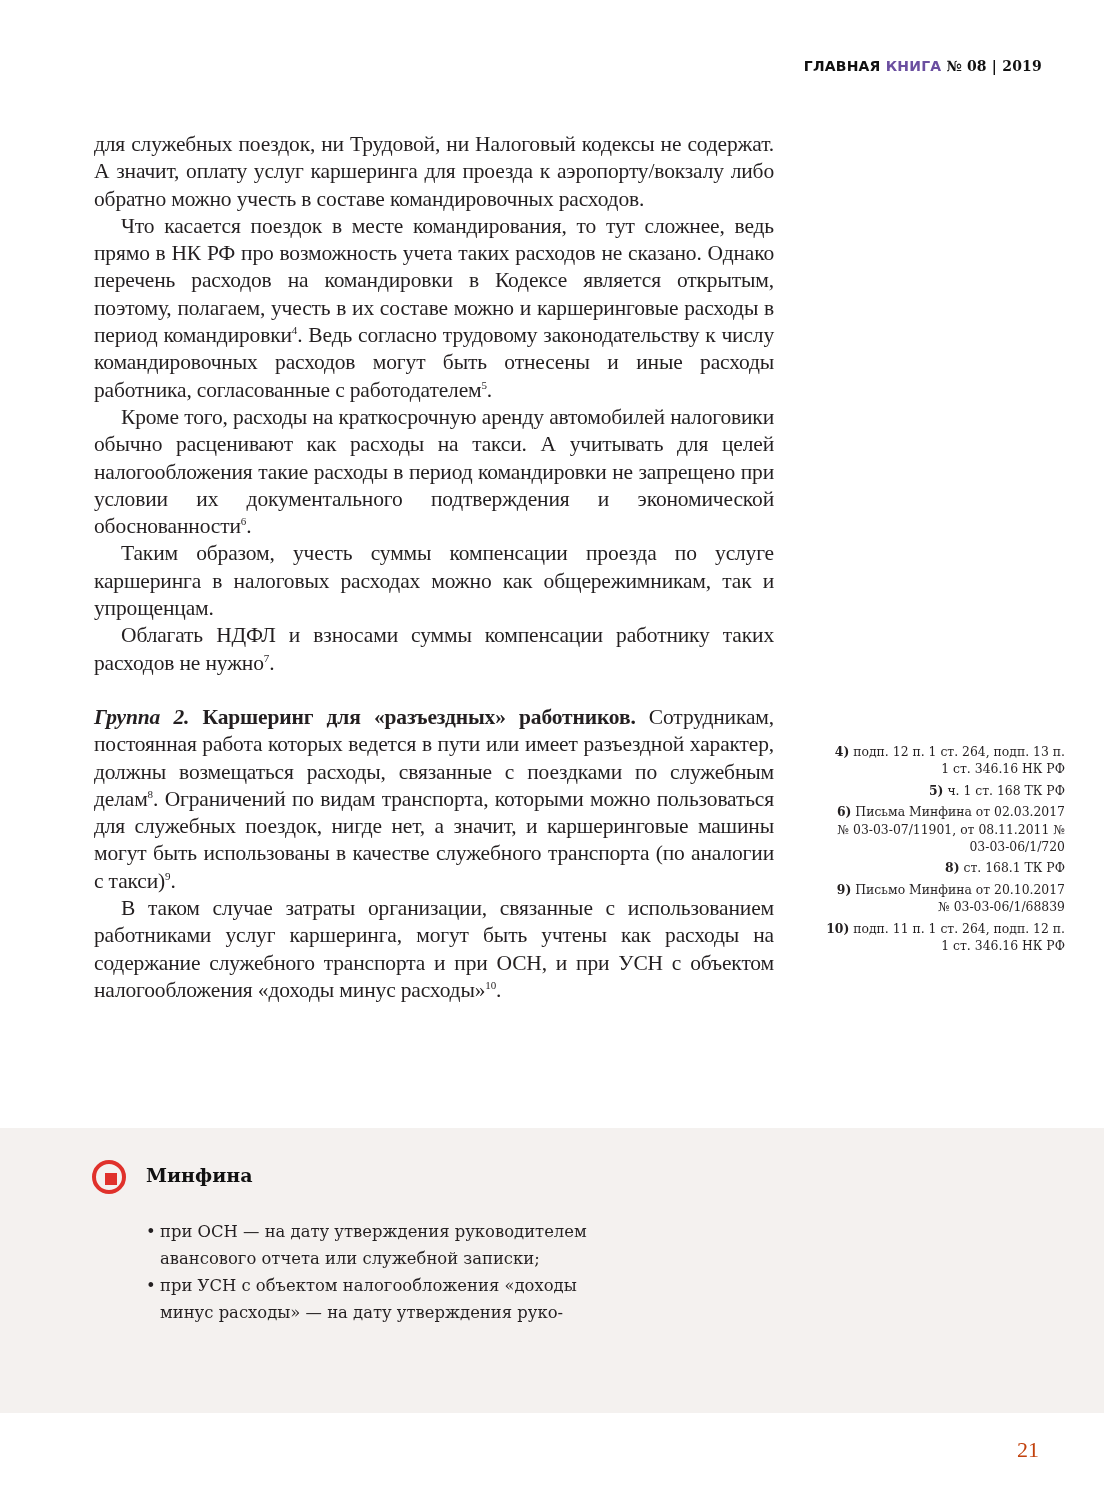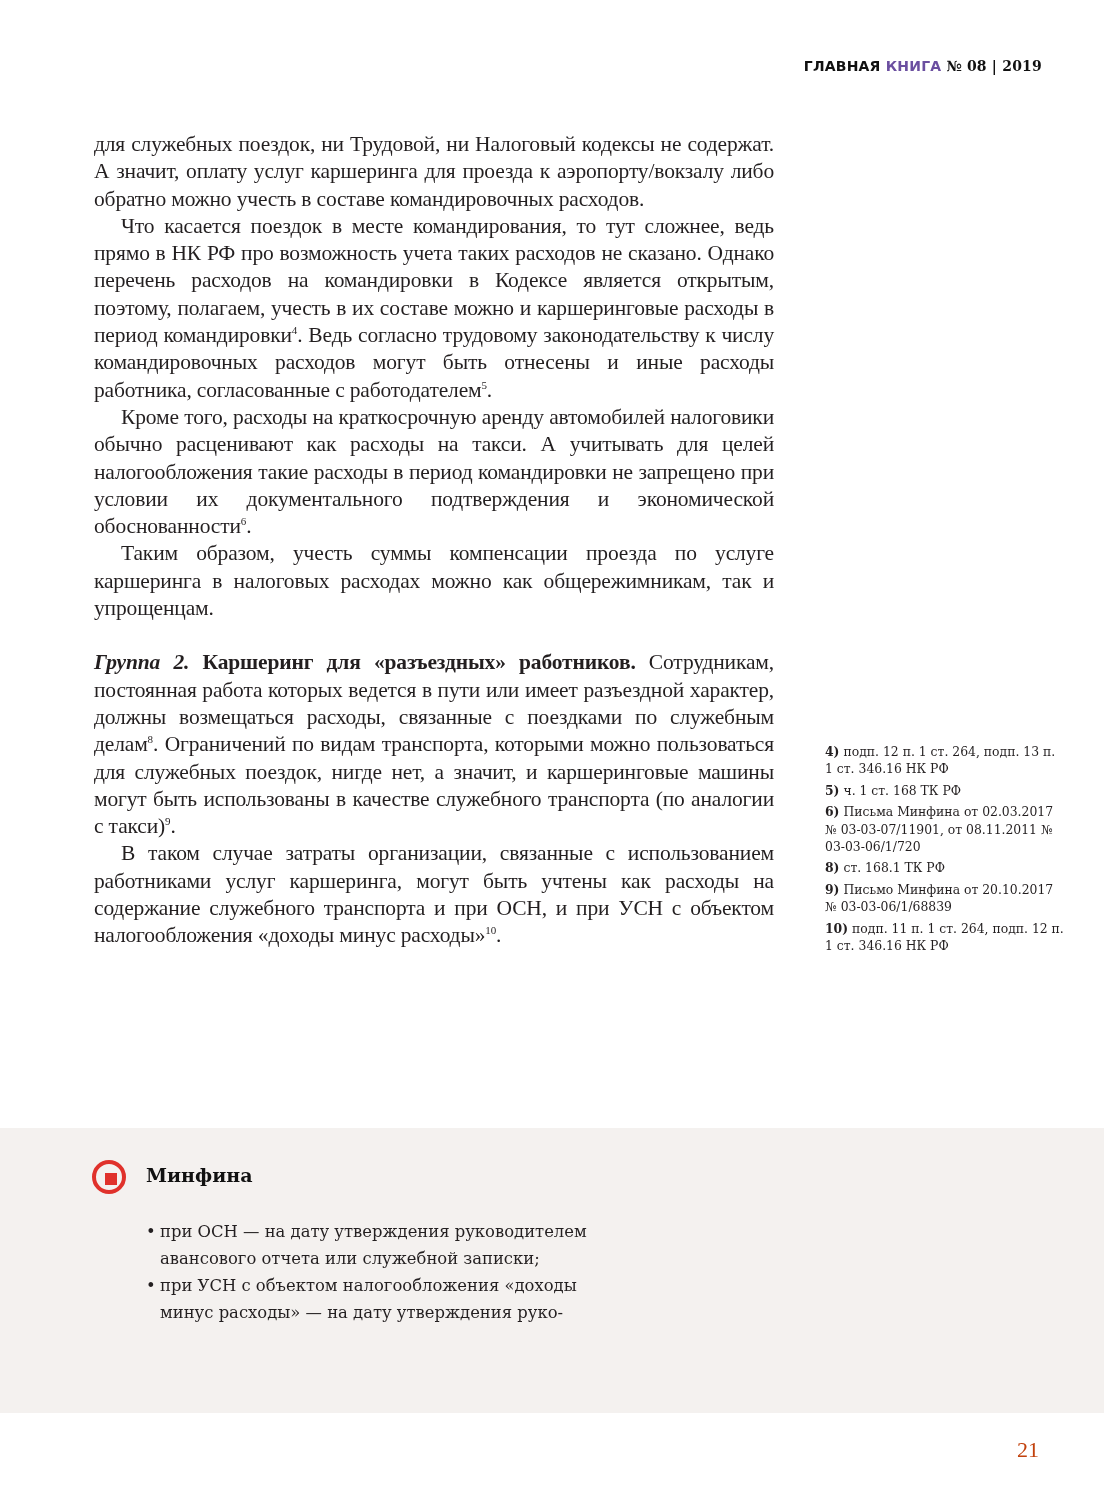--- a/index.html
+++ b/index.html
@@ -22,21 +22,21 @@
     }
     .main p { margin: 0; text-indent: 27px; }
     .main p.noindent { text-indent: 0; }
     .main sup { font-size: 11px; vertical-align: 8px; line-height: 0; }
     .main .group-title { font-weight: bold; }
     .main .group-title i { font-style: italic; }
     .section2 { margin-top: 27px !important; }
 
     .notes {
       position: absolute; left: 825px; top: 743px; width: 240px;
-      font-family: "DejaVu Serif", serif; font-size: 12.4px; line-height: 17.4px; color: #231f20;
+      font-family: "DejaVu Serif", serif; font-size: 12.4px; line-height: 17.4px; color: #231f20; text-align: right;
     }
     .notes .note { margin-bottom: 4px; }
     .notes b { font-weight: bold; }
 
     .attention {
       position: absolute; left: 0; top: 1128px; width: 1104px; height: 285px;
       background: #f4f1ef;
     }
     .attention .scallop {
       position: absolute; top: -6px; left: 0; width: 1104px; height: 8px;
@@ -76,20 +76,21 @@
   <span>ГЛАВНАЯ</span>
   <span class="brand2">КНИГА</span>
   <span class="issue">№ 08 | 2019</span>
 </div>
 
 <div class="main">
   <p class="noindent">для служебных поездок, ни Трудовой, ни Налоговый кодексы не содержат. А значит, оплату услуг каршеринга для проезда к аэропорту/вокзалу либо обратно можно учесть в составе командировочных расходов.</p>
   <p><span>Что касается поездок в месте командирования, то тут сложнее, ведь прямо в НК РФ про возможность учета таких расходов не сказано. Однако перечень расходов на командировки в Кодексе является открытым, поэтому, полагаем, учесть в их составе можно и каршеринговые расходы в период командировки</span><sup>4</sup><span>. Ведь согласно трудовому законодательству к числу командировочных расходов могут быть отнесены и иные расходы работника, согласованные с работодателем</span><sup>5</sup><span>.</span></p>
   <p><span>Кроме того, расходы на краткосрочную аренду автомобилей налоговики обычно расценивают как расходы на такси. А учитывать для целей налогообложения такие расходы в период командировки не запрещено при условии их документального подтверждения и экономической обоснованности</span><sup>6</sup><span>.</span></p>
   <p>Таким образом, учесть суммы компенсации проезда по услуге каршеринга в налоговых расходах можно как общережимникам, так и упрощенцам.</p>
+  <p><span>Облагать НДФЛ и взносами суммы компенсации работнику таких расходов не нужно</span><sup>7</sup><span>.</span></p>
   <p class="noindent section2"><span class="group-title"><i>Группа 2.</i><span> Каршеринг для «разъездных» работников.</span></span><span> Сотрудникам, постоянная работа которых ведется в пути или имеет разъездной характер, должны возмещаться расходы, связанные с поездками по служебным делам</span><sup>8</sup><span>. Ограничений по видам транспорта, которыми можно пользоваться для служебных поездок, нигде нет, а значит, и каршеринговые машины могут быть использованы в качестве служебного транспорта (по аналогии с такси)</span><sup>9</sup><span>.</span></p>
   <p><span>В таком случае затраты организации, связанные с использованием работниками услуг каршеринга, могут быть учтены как расходы на содержание служебного транспорта и при ОСН, и при УСН с объектом налогообложения «доходы минус расходы»</span><sup>10</sup><span>.</span></p>
 </div>
 
 <div class="notes">
   <div class="note"><b>4)</b> <span>подп. 12 п. 1 ст. 264, подп. 13 п. 1 ст. 346.16 НК РФ</span></div>
   <div class="note"><b>5)</b> <span>ч. 1 ст. 168 ТК РФ</span></div>
   <div class="note"><b>6)</b> <span>Письма Минфина от 02.03.2017 № 03-03-07/11901, от 08.11.2011 № 03-03-06/1/720</span></div>
   <div class="note"><b>8)</b> <span>ст. 168.1 ТК РФ</span></div>
   <div class="note"><b>9)</b> <span>Письмо Минфина от 20.10.2017 № 03-03-06/1/68839</span></div>

